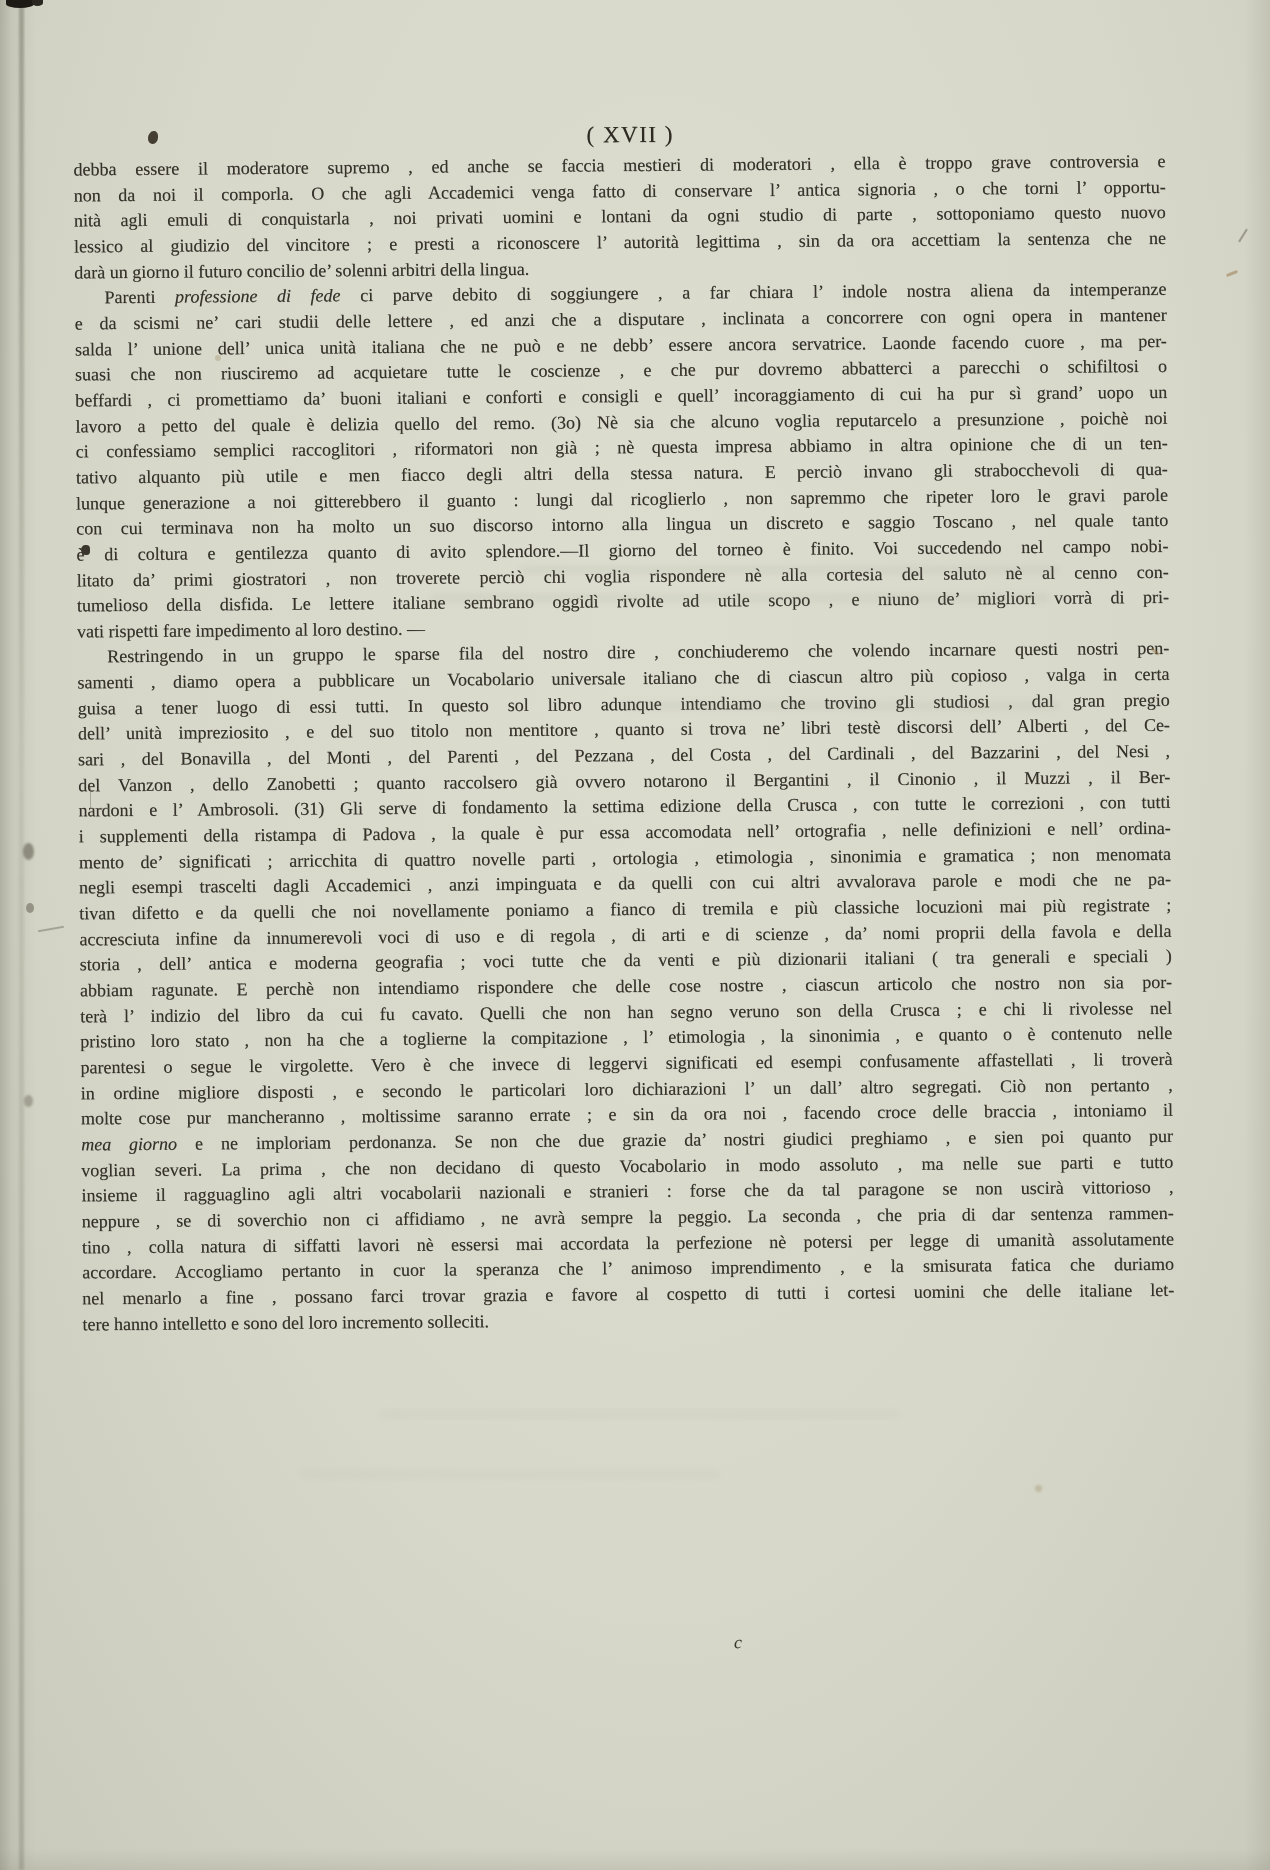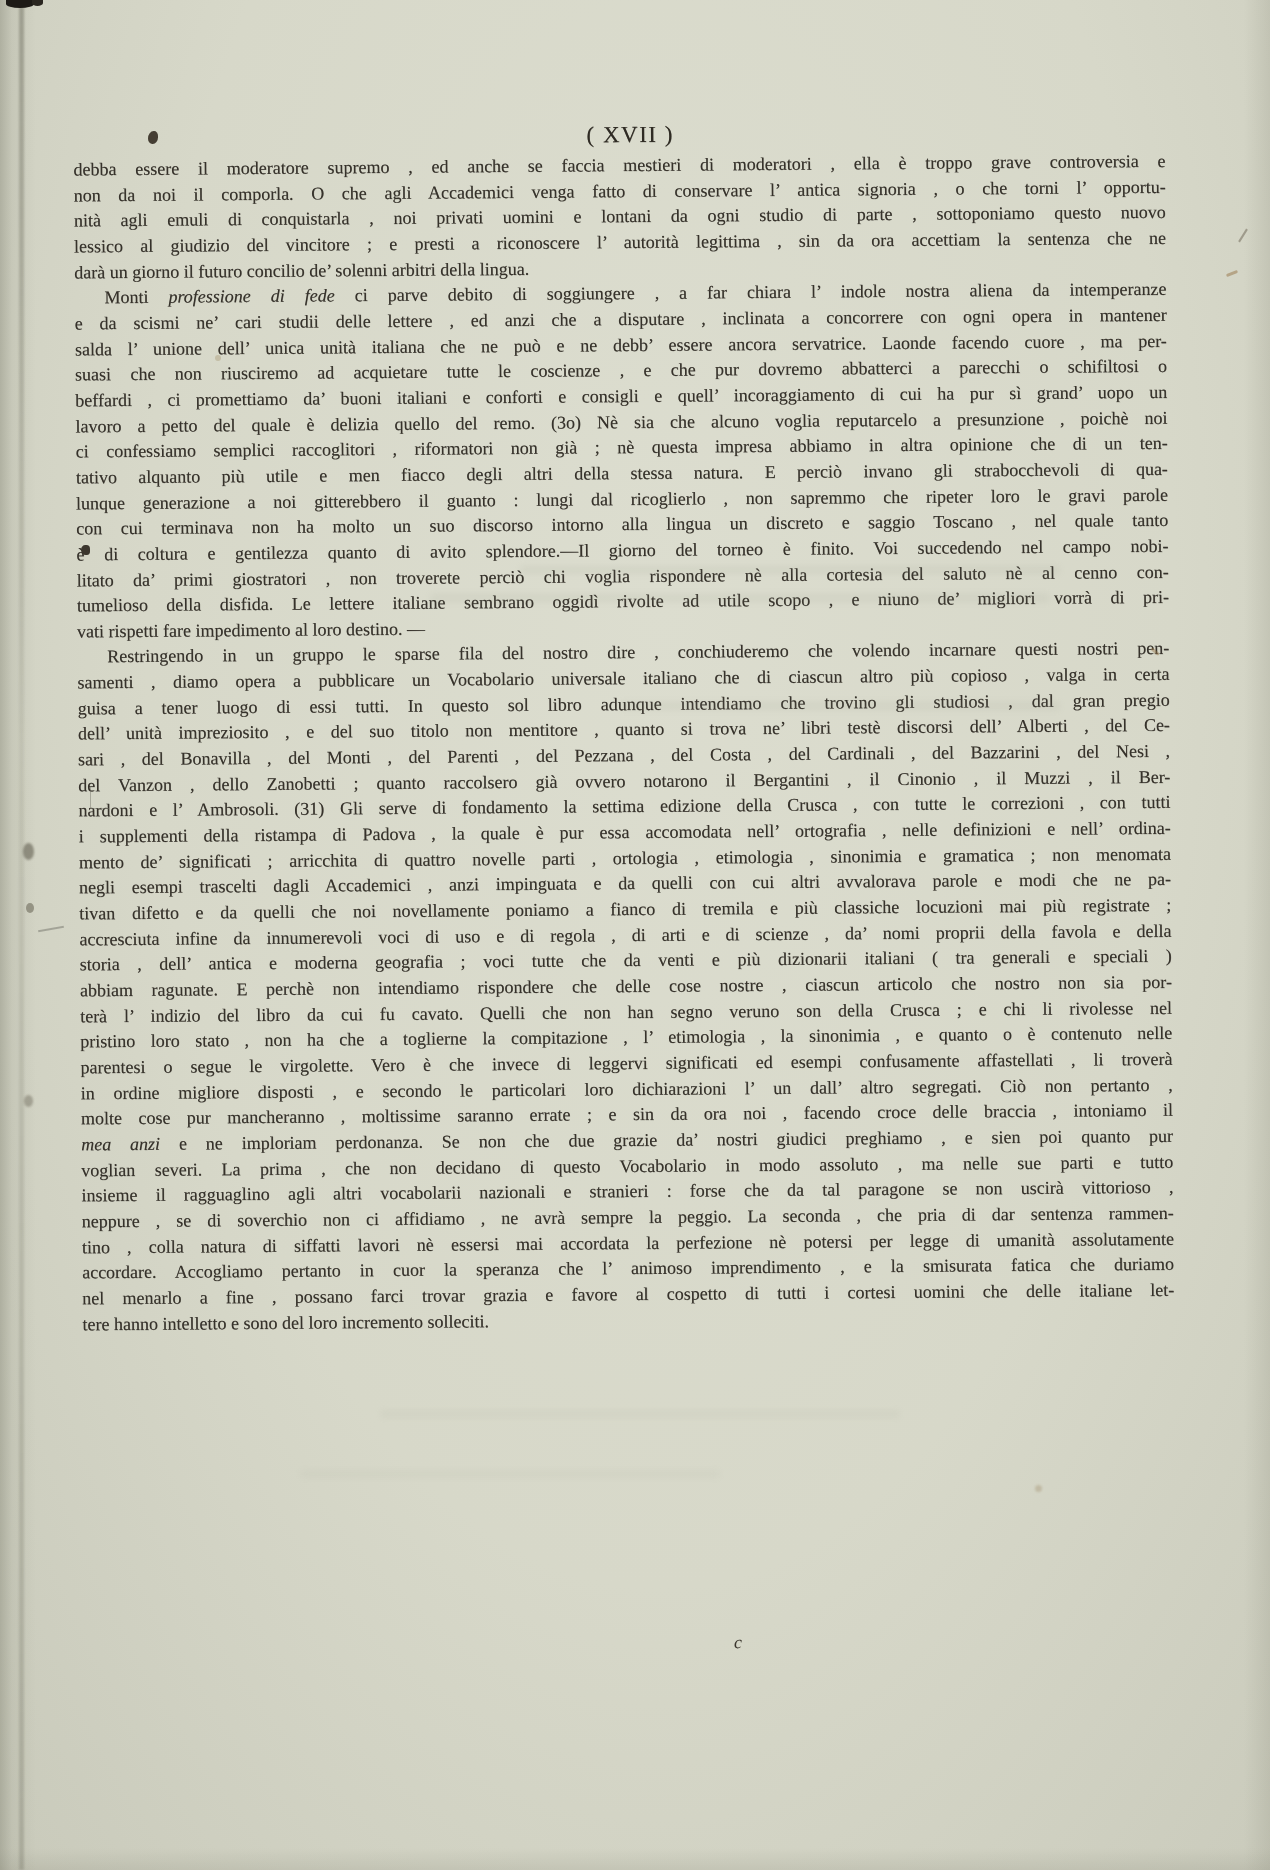--- a/index.html
+++ b/index.html
@@ -37,21 +37,21 @@
 <div class="crease"></div>
 
 <div class="sheet">
   <div class="page-number">( XVII )</div>
   <div class="text-block">
       <div class="line"><span>debba essere il moderatore supremo , ed anche se faccia mestieri di moderatori , ella è troppo grave controversia e</span></div>
       <div class="line"><span>non da noi il comporla. O che agli Accademici venga fatto di conservare l’ antica signoria , o che torni l’ opportu-</span></div>
       <div class="line"><span>nità agli emuli di conquistarla , noi privati uomini e lontani da ogni studio di parte , sottoponiamo questo nuovo</span></div>
       <div class="line"><span>lessico al giudizio del vincitore ; e presti a riconoscere l’ autorità legittima , sin da ora accettiam la sentenza che ne</span></div>
       <div class="line end"><span>darà un giorno il futuro concilio de’ solenni arbitri della lingua.</span></div>
-      <div class="line indent"><span>Monti </span><span class="it">professione di fede</span><span> ci parve debito di soggiungere , a far chiara l’ indole nostra aliena da intemperanze</span></div>
+      <div class="line indent"><span>Parenti </span><span class="it">professione di fede</span><span> ci parve debito di soggiungere , a far chiara l’ indole nostra aliena da intemperanze</span></div>
       <div class="line"><span>e da scismi ne’ cari studii delle lettere , ed anzi che a disputare , inclinata a concorrere con ogni opera in mantener</span></div>
       <div class="line"><span>salda l’ unione dell’ unica unità italiana che ne può e ne debb’ essere ancora servatrice. Laonde facendo cuore , ma per-</span></div>
       <div class="line"><span>suasi che non riusciremo ad acquietare tutte le coscienze , e che pur dovremo abbatterci a parecchi o schifiltosi o</span></div>
       <div class="line"><span>beffardi , ci promettiamo da’ buoni italiani e conforti e consigli e quell’ incoraggiamento di cui ha pur sì grand’ uopo un</span></div>
       <div class="line"><span>lavoro a petto del quale è delizia quello del remo. (3o) Nè sia che alcuno voglia reputarcelo a presunzione , poichè noi</span></div>
       <div class="line"><span>ci confessiamo semplici raccoglitori , riformatori non già ; nè questa impresa abbiamo in altra opinione che di un ten-</span></div>
       <div class="line"><span>tativo alquanto più utile e men fiacco degli altri della stessa natura. E perciò invano gli strabocchevoli di qua-</span></div>
       <div class="line"><span>lunque generazione a noi gitterebbero il guanto : lungi dal ricoglierlo , non sapremmo che ripeter loro le gravi parole</span></div>
       <div class="line"><span>con cui terminava non ha molto un suo discorso intorno alla lingua un discreto e saggio Toscano , nel quale tanto</span></div>
       <div class="line"><span>è di coltura e gentilezza quanto di avito splendore.—Il giorno del torneo è finito. Voi succedendo nel campo nobi-</span></div>
@@ -70,21 +70,21 @@
       <div class="line"><span>negli esempi trascelti dagli Accademici , anzi impinguata e da quelli con cui altri avvalorava parole e modi che ne pa-</span></div>
       <div class="line"><span>tivan difetto e da quelli che noi novellamente poniamo a fianco di tremila e più classiche locuzioni mai più registrate ;</span></div>
       <div class="line"><span>accresciuta infine da innumerevoli voci di uso e di regola , di arti e di scienze , da’ nomi proprii della favola e della</span></div>
       <div class="line"><span>storia , dell’ antica e moderna geografia ; voci tutte che da venti e più dizionarii italiani ( tra generali e speciali )</span></div>
       <div class="line"><span>abbiam ragunate. E perchè non intendiamo rispondere che delle cose nostre , ciascun articolo che nostro non sia por-</span></div>
       <div class="line"><span>terà l’ indizio del libro da cui fu cavato. Quelli che non han segno veruno son della Crusca ; e chi li rivolesse nel</span></div>
       <div class="line"><span>pristino loro stato , non ha che a toglierne la compitazione , l’ etimologia , la sinonimia , e quanto o è contenuto nelle</span></div>
       <div class="line"><span>parentesi o segue le virgolette. Vero è che invece di leggervi significati ed esempi confusamente affastellati , li troverà</span></div>
       <div class="line"><span>in ordine migliore disposti , e secondo le particolari loro dichiarazioni l’ un dall’ altro segregati. Ciò non pertanto ,</span></div>
       <div class="line"><span>molte cose pur mancheranno , moltissime saranno errate ; e sin da ora noi , facendo croce delle braccia , intoniamo il</span></div>
-      <div class="line"><span class="it">mea anzi</span><span> e ne imploriam perdonanza. Se non che due grazie da’ nostri giudici preghiamo , e sien poi quanto pur</span></div>
+      <div class="line"><span class="it">mea giorno</span><span> e ne imploriam perdonanza. Se non che due grazie da’ nostri giudici preghiamo , e sien poi quanto pur</span></div>
       <div class="line"><span>voglian severi. La prima , che non decidano di questo Vocabolario in modo assoluto , ma nelle sue parti e tutto</span></div>
       <div class="line"><span>insieme il ragguaglino agli altri vocabolarii nazionali e stranieri : forse che da tal paragone se non uscirà vittorioso ,</span></div>
       <div class="line"><span>neppure , se di soverchio non ci affidiamo , ne avrà sempre la peggio. La seconda , che pria di dar sentenza rammen-</span></div>
       <div class="line"><span>tino , colla natura di siffatti lavori nè essersi mai accordata la perfezione nè potersi per legge di umanità assolutamente</span></div>
       <div class="line"><span>accordare. Accogliamo pertanto in cuor la speranza che l’ animoso imprendimento , e la smisurata fatica che duriamo</span></div>
       <div class="line"><span>nel menarlo a fine , possano farci trovar grazia e favore al cospetto di tutti i cortesi uomini che delle italiane let-</span></div>
       <div class="line end"><span>tere hanno intelletto e sono del loro incremento solleciti.</span></div>
     </div>
   <div class="signature">c</div>
 </div>

